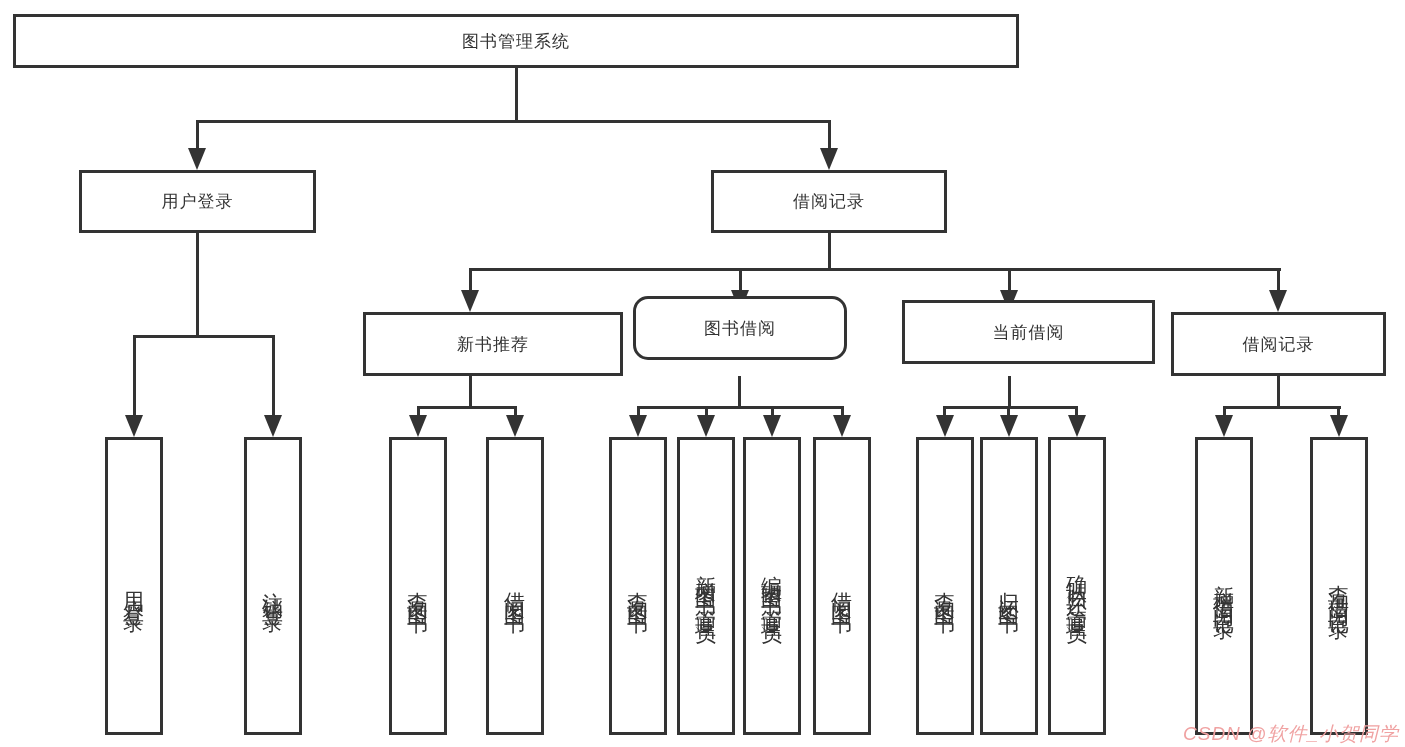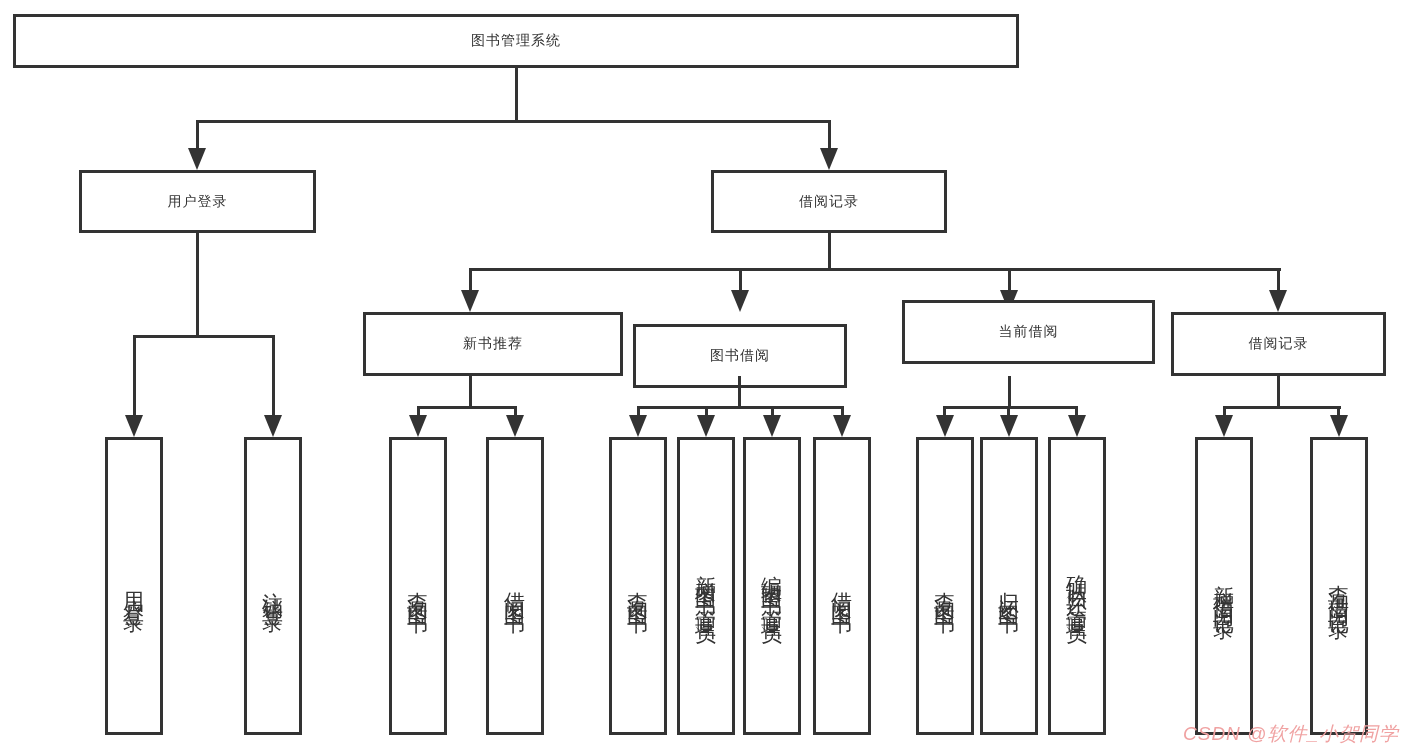--- a/index.html
+++ b/index.html
@@ -24,21 +24,21 @@
     overflow:hidden;
   }
   .box{
     position:absolute;
     box-sizing:border-box;
     border:3px solid var(--border);
     background:var(--box_background);
     display:flex;
     align-items:center;
     justify-content:center;
-    font-size:14px;
+    font-size:17px;
     letter-spacing:1px;
     color:var(--text);
     text-align:center;
   }
   .vbox{
     writing-mode:vertical-rl;
     letter-spacing:7px;
     line-height:1;
     font-size:21px;
     padding-top:6px;
@@ -95,21 +95,21 @@
   <div class="line" style="left:469px;top:268px;width:3px;height:24px;"></div>
   <div class="arrow" style="left:461px;top:290px;"></div>
   <div class="line" style="left:739px;top:268px;width:3px;height:24px;"></div>
   <div class="arrow" style="left:731px;top:290px;"></div>
   <div class="line" style="left:1008px;top:268px;width:3px;height:24px;"></div>
   <div class="arrow" style="left:1000px;top:290px;"></div>
   <div class="line" style="left:1277px;top:268px;width:3px;height:24px;"></div>
   <div class="arrow" style="left:1269px;top:290px;"></div>
 
   <div class="box" style="left:363px;top:312px;width:260px;height:64px;">新书推荐</div>
-  <div class="box" style="left:633px;top:324px;width:214px;height:64px;">图书借阅</div>
+  <div class="box" style="left:633px;top:296px;width:214px;height:64px;border-radius:15px;">图书借阅</div>
   <div class="box" style="left:902px;top:300px;width:253px;height:64px;">当前借阅</div>
   <div class="box" style="left:1171px;top:312px;width:215px;height:64px;">借阅记录</div>
 
   <div class="line" style="left:469px;top:376px;width:3px;height:33px;"></div>
   <div class="line" style="left:417px;top:406px;width:100px;height:3px;"></div>
   <div class="line" style="left:417px;top:406px;width:3px;height:11px;"></div>
   <div class="arrow" style="left:409px;top:415px;"></div>
   <div class="line" style="left:514px;top:406px;width:3px;height:11px;"></div>
   <div class="arrow" style="left:506px;top:415px;"></div>
 

